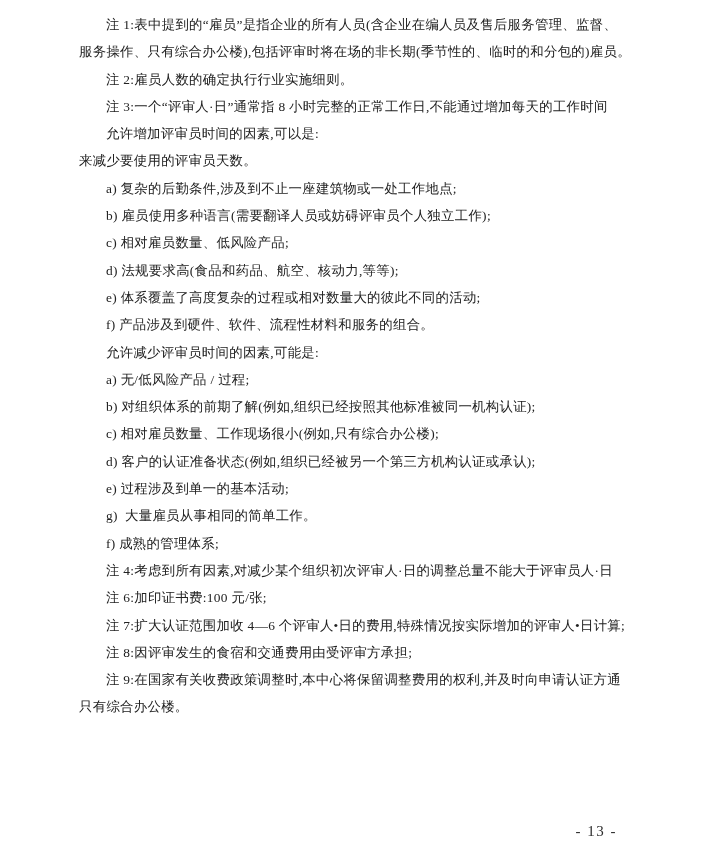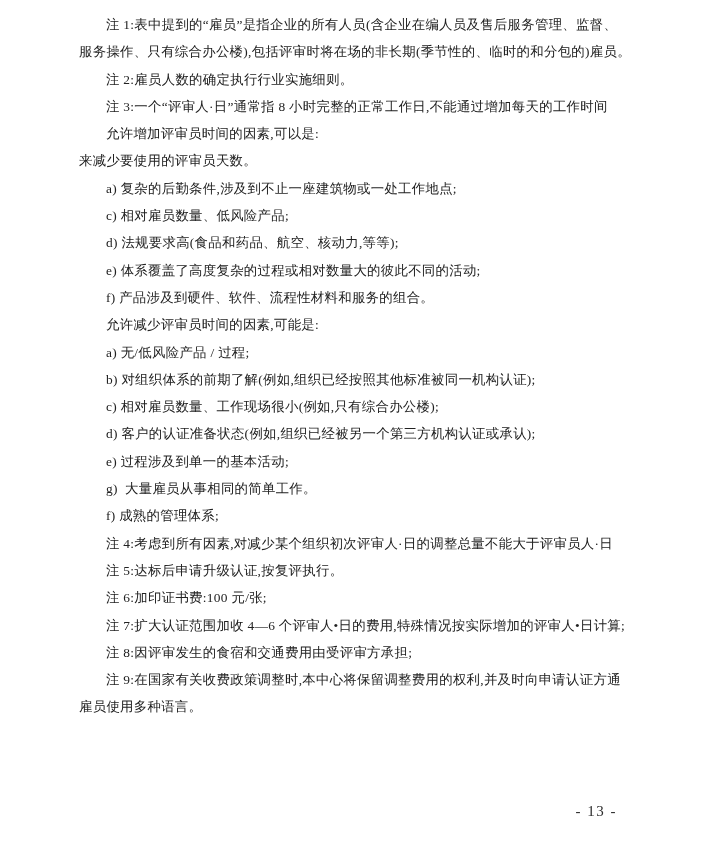--- a/index.html
+++ b/index.html
@@ -27,53 +27,53 @@
     height: 27.3px;
     white-space: pre;
     letter-spacing: 0.3px;
     text-align: left;
   }
   .line.indent {
     padding-left: 27px;
   }
   .page-number {
     position: absolute;
-    top: 800px;
+    top: 820px;
     right: 84px;
     font-size: 15px;
     line-height: 22px;
     letter-spacing: 1.5px;
     color: #2e2e2e;
   }
 </style>
 </head>
 <body>
 
 <div class="doc">
     <div class="line indent">注 1:表中提到的“雇员”是指企业的所有人员(含企业在编人员及售后服务管理、监督、</div>
     <div class="line">服务操作、只有综合办公楼),包括评审时将在场的非长期(季节性的、临时的和分包的)雇员。</div>
     <div class="line indent">注 2:雇员人数的确定执行行业实施细则。</div>
     <div class="line indent">注 3:一个“评审人·日”通常指 8 小时完整的正常工作日,不能通过增加每天的工作时间</div>
     <div class="line indent">允许增加评审员时间的因素,可以是:</div>
     <div class="line">来减少要使用的评审员天数。</div>
     <div class="line indent">a) 复杂的后勤条件,涉及到不止一座建筑物或一处工作地点;</div>
+    <div class="line indent">b) 雇员使用多种语言(需要翻译人员或妨碍评审员个人独立工作);</div>
     <div class="line indent">c) 相对雇员数量、低风险产品;</div>
     <div class="line indent">d) 法规要求高(食品和药品、航空、核动力,等等);</div>
     <div class="line indent">e) 体系覆盖了高度复杂的过程或相对数量大的彼此不同的活动;</div>
     <div class="line indent">f) 产品涉及到硬件、软件、流程性材料和服务的组合。</div>
     <div class="line indent">允许减少评审员时间的因素,可能是:</div>
     <div class="line indent">a) 无/低风险产品 / 过程;</div>
     <div class="line indent">b) 对组织体系的前期了解(例如,组织已经按照其他标准被同一机构认证);</div>
     <div class="line indent">c) 相对雇员数量、工作现场很小(例如,只有综合办公楼);</div>
     <div class="line indent">d) 客户的认证准备状态(例如,组织已经被另一个第三方机构认证或承认);</div>
     <div class="line indent">e) 过程涉及到单一的基本活动;</div>
     <div class="line indent">g)  大量雇员从事相同的简单工作。</div>
     <div class="line indent">f) 成熟的管理体系;</div>
     <div class="line indent">注 4:考虑到所有因素,对减少某个组织初次评审人·日的调整总量不能大于评审员人·日</div>
-    <div class="line indent">注 5:达标后申请升级认证,按复评执行。</div>
     <div class="line indent">注 6:加印证书费:100 元/张;</div>
     <div class="line indent">注 7:扩大认证范围加收 4—6 个评审人•日的费用,特殊情况按实际增加的评审人•日计算;</div>
     <div class="line indent">注 8:因评审发生的食宿和交通费用由受评审方承担;</div>
     <div class="line indent">注 9:在国家有关收费政策调整时,本中心将保留调整费用的权利,并及时向申请认证方通</div>
-    <div class="line">雇员使用多种语言。</div>
+    <div class="line">只有综合办公楼。</div>
   </div>
 
 <div class="page-number">- 13 -</div>
 
 </body></html>

